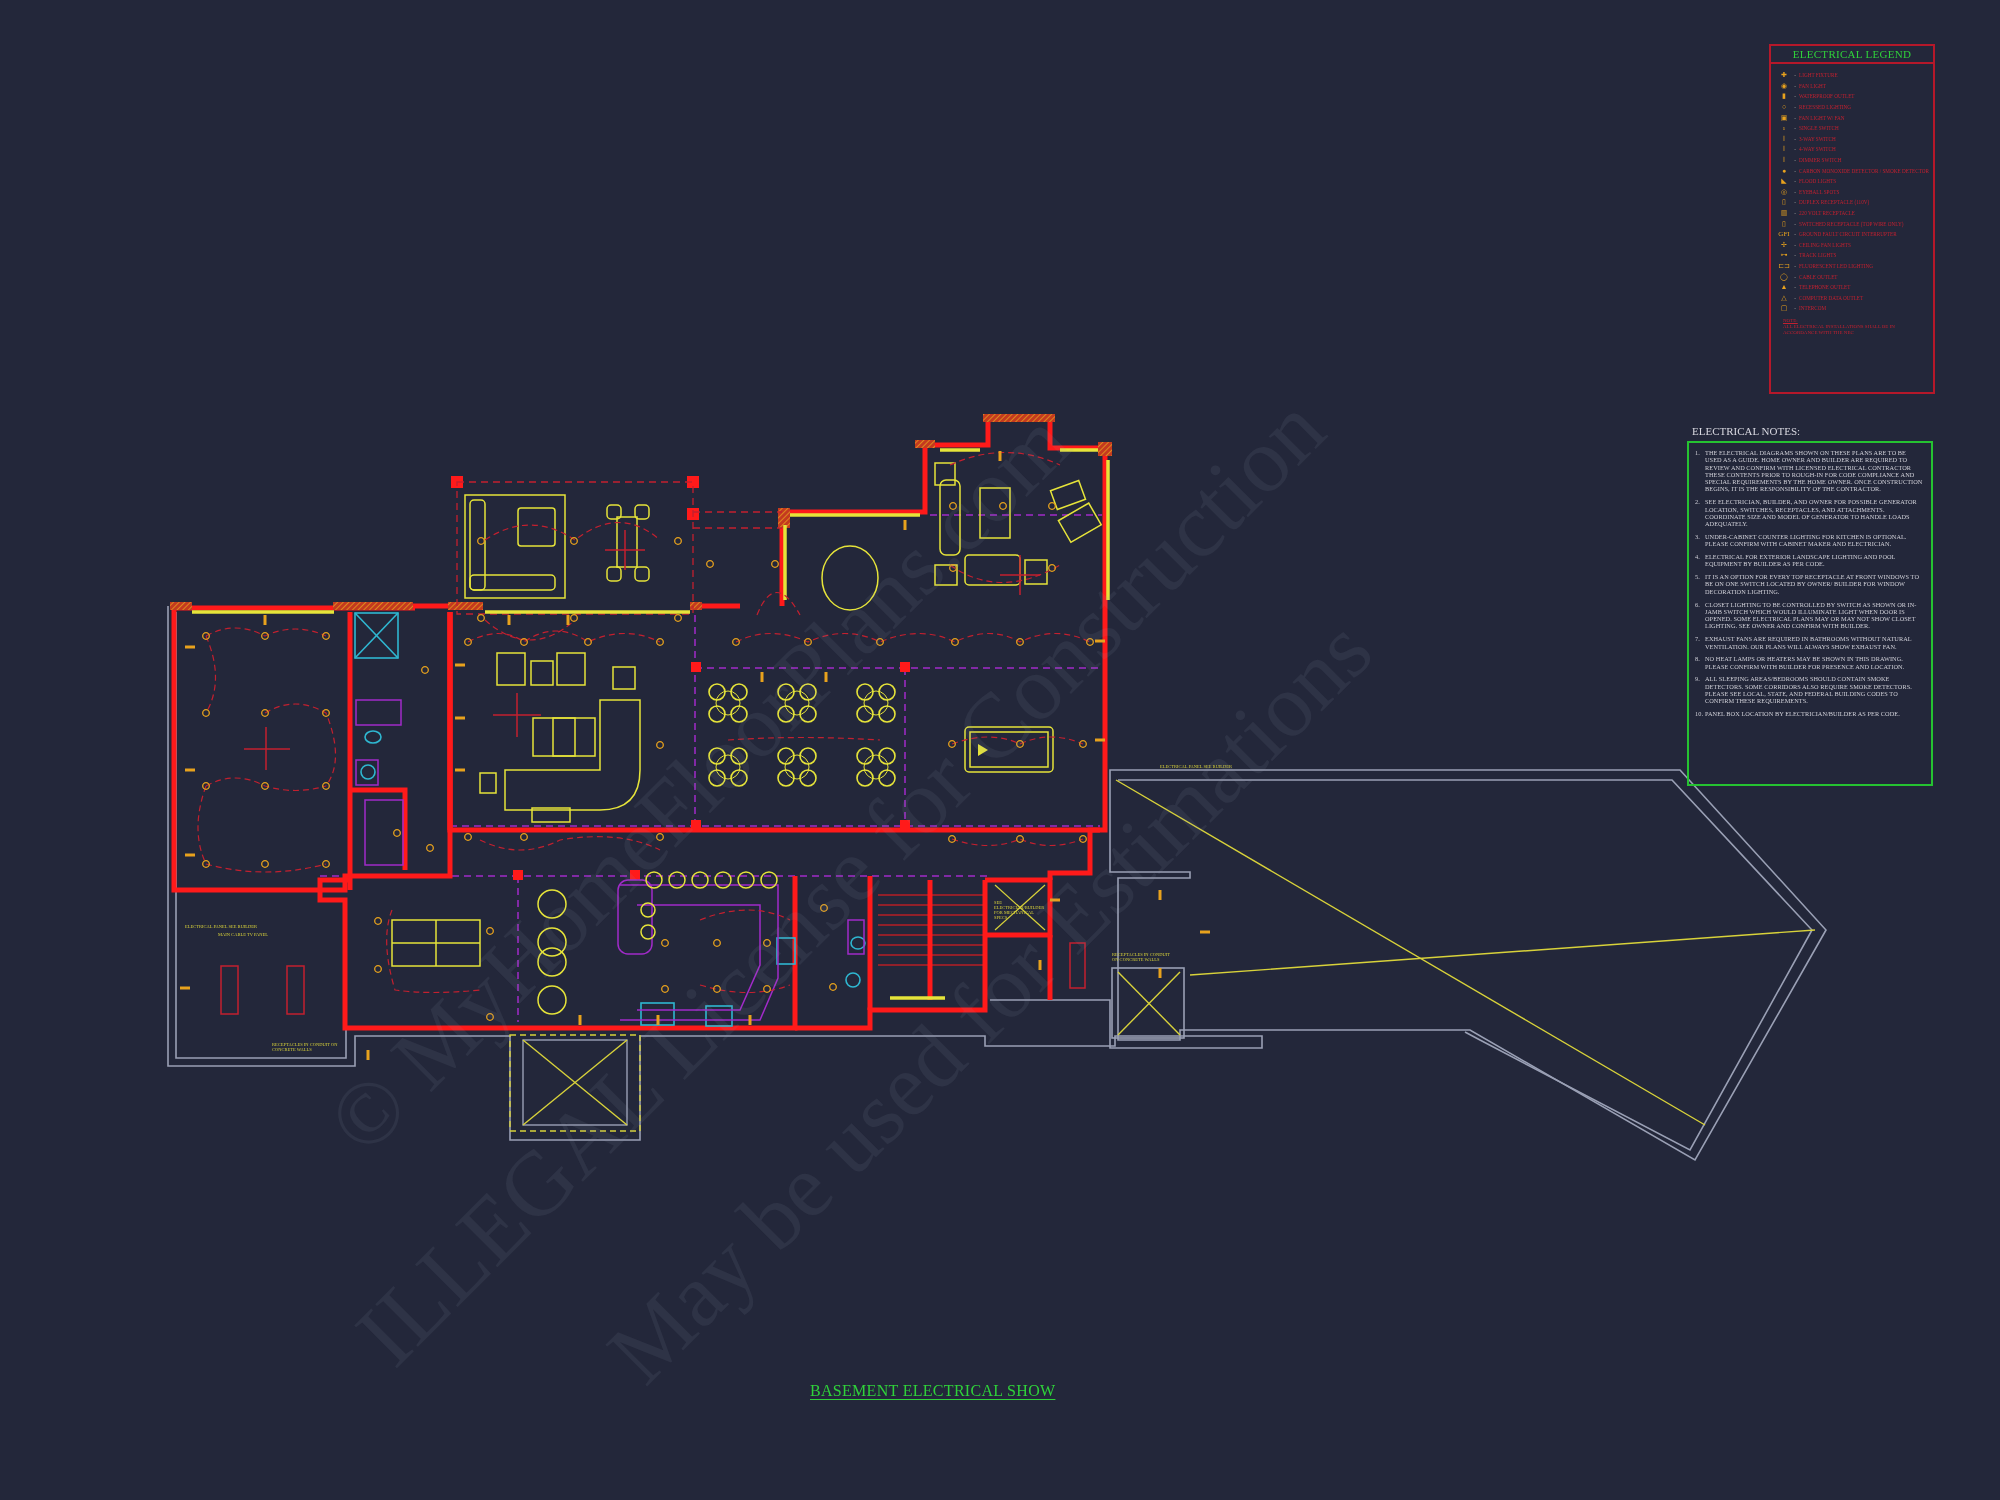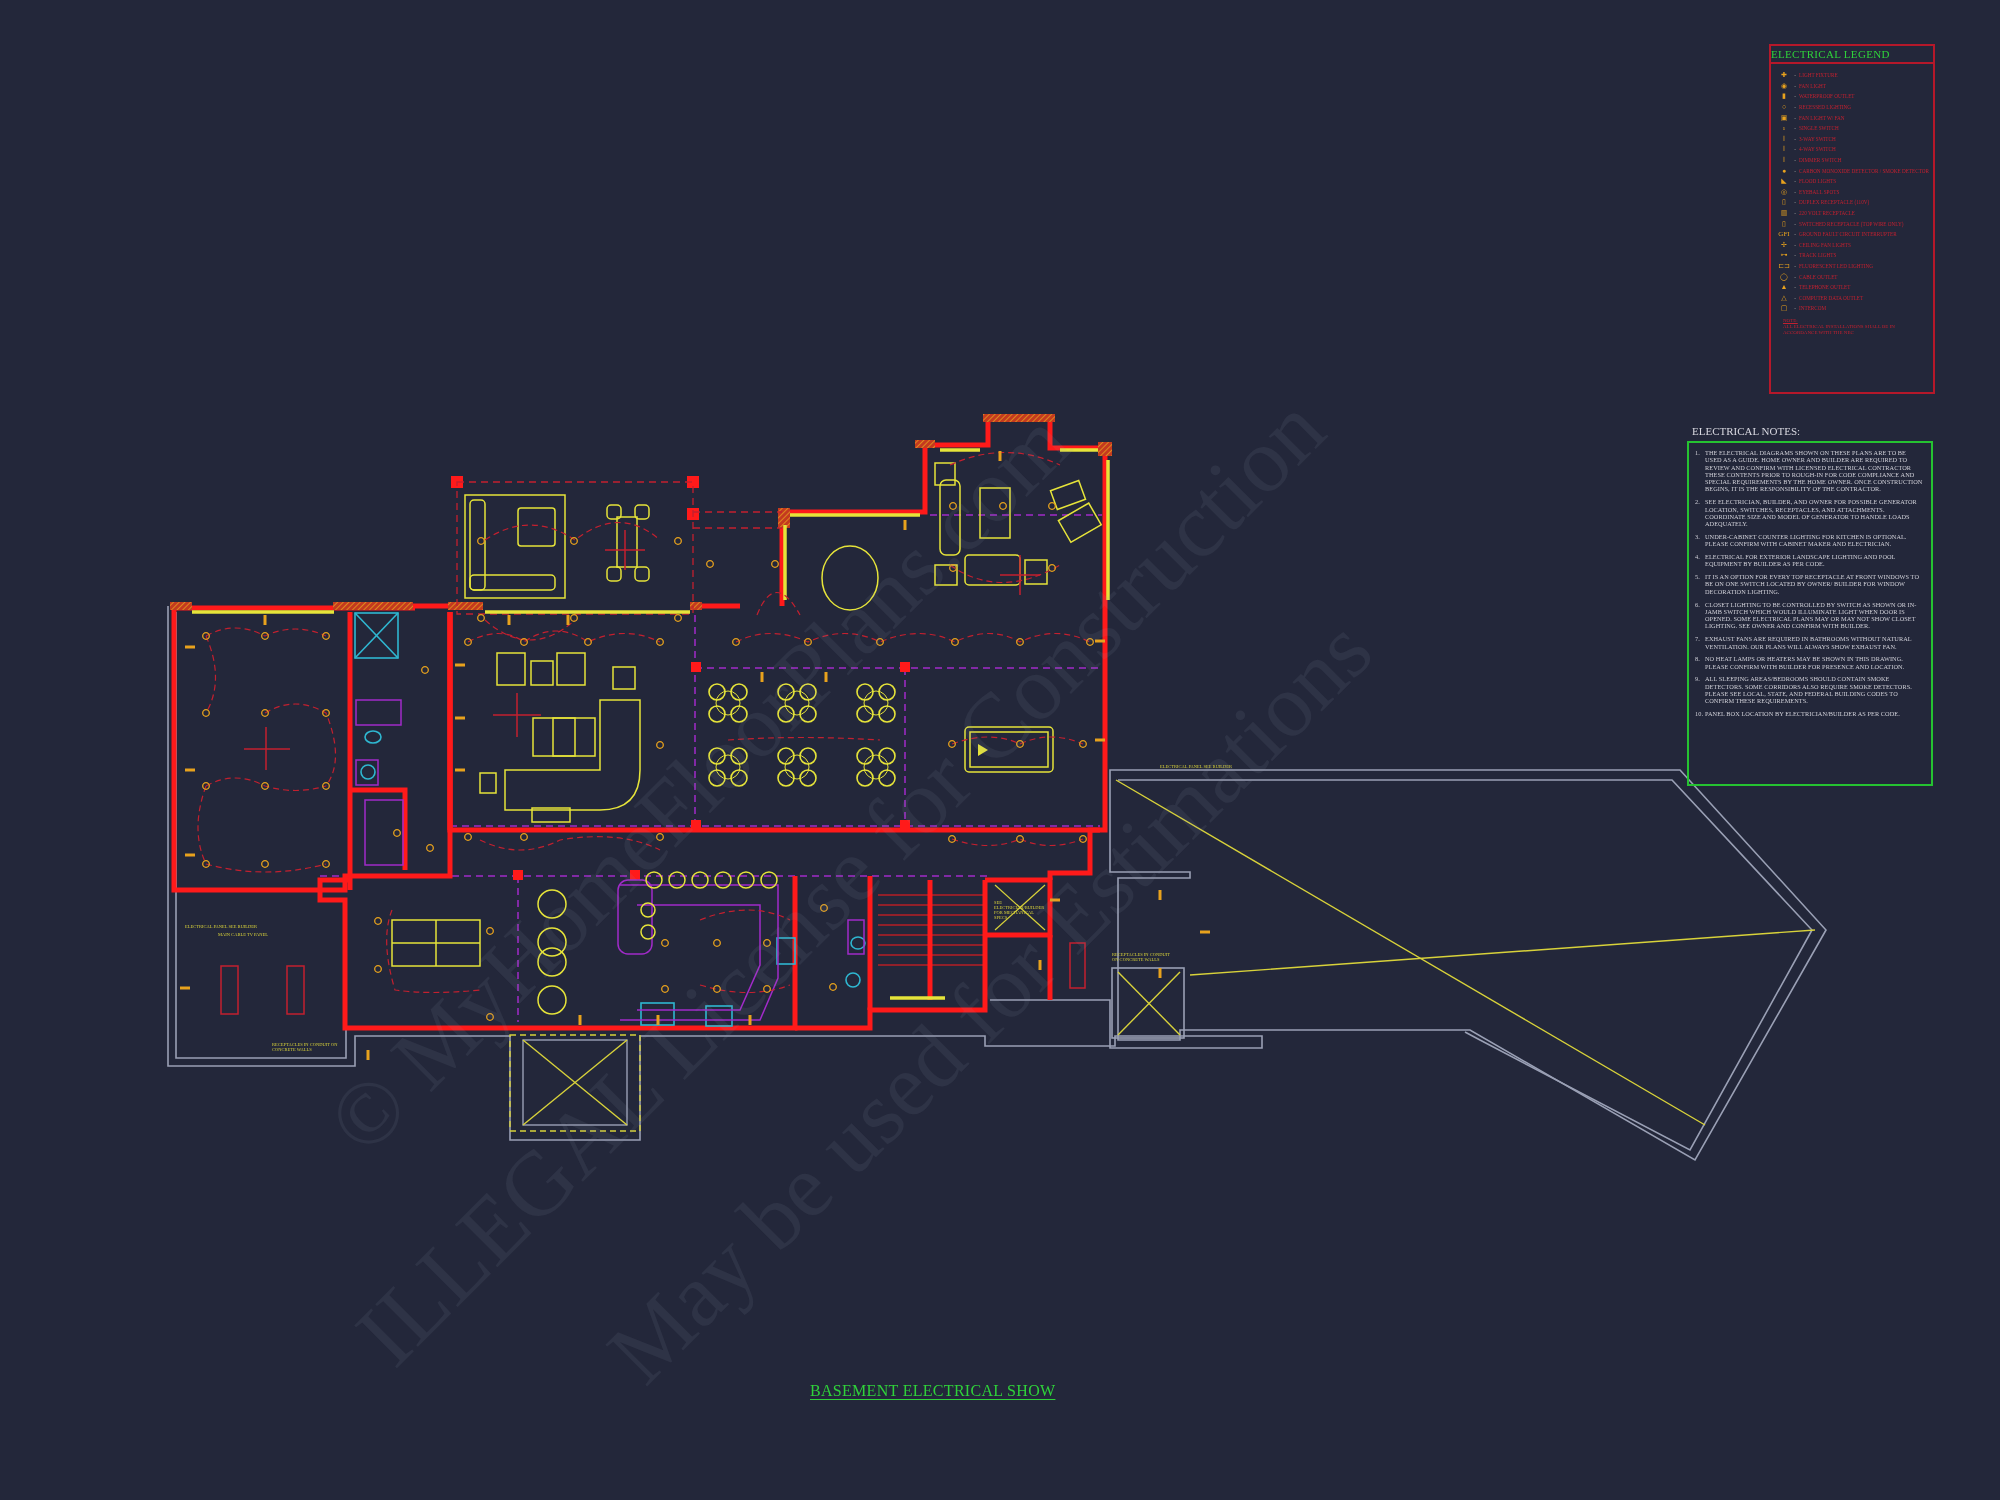--- a/index.html
+++ b/index.html
@@ -1,19 +1,19 @@
 <!DOCTYPE html>
 <html><head>
 <meta charset="utf-8">
 <style>
   html, body { margin:0; padding:0; }
   body { width:2000px; height:1500px; background:#23273a; overflow:hidden; position:relative; font-family:"Liberation Serif", serif; }
   #plan { position:absolute; left:0; top:0; width:2000px; height:1500px; }
   .legend-box { position:absolute; left:1769px; top:44px; width:166px; height:350px; border:2px solid #b5182a; box-sizing:border-box; }
-  .legend-title { height:16px; border-bottom:2px solid #b5182a; color:#2fd13a; font-size:11px; line-height:16px; letter-spacing:0.3px; }
+  .legend-title { height:16px; border-bottom:2px solid #b5182a; color:#2fd13a; font-size:11px; text-align:center; line-height:16px; letter-spacing:0.3px; }
   .legend-list { list-style:none; margin:0; padding:6px 4px 0 6px; }
   .legend-item { display:flex; align-items:center; height:10.6px; font-size:5.2px; color:#c3202f; white-space:nowrap; }
   .legend-item .sym { width:14px; text-align:center; color:#e8a21d; font-size:7px; }
   .legend-item .dash { width:8px; text-align:center; color:#999; }
   .legend-note { font-size:5px; color:#c3202f; padding:4px 6px 0 12px; line-height:6px; }
   .legend-note u { display:block; }
   .notes-heading { position:absolute; left:1692px; top:425px; color:#d8d8e0; font-size:11px; }
   .notes-box { position:absolute; left:1687px; top:441px; width:246px; height:345px; border:2px solid #25c231; box-sizing:border-box; padding:6px 8px 0 6px; }
   .notes-list { margin:0; padding:0; list-style:none; }
   .note { display:flex; color:#d0d0d8; font-size:6.3px; line-height:7.3px; margin-bottom:5.5px; letter-spacing:0.05px; }

